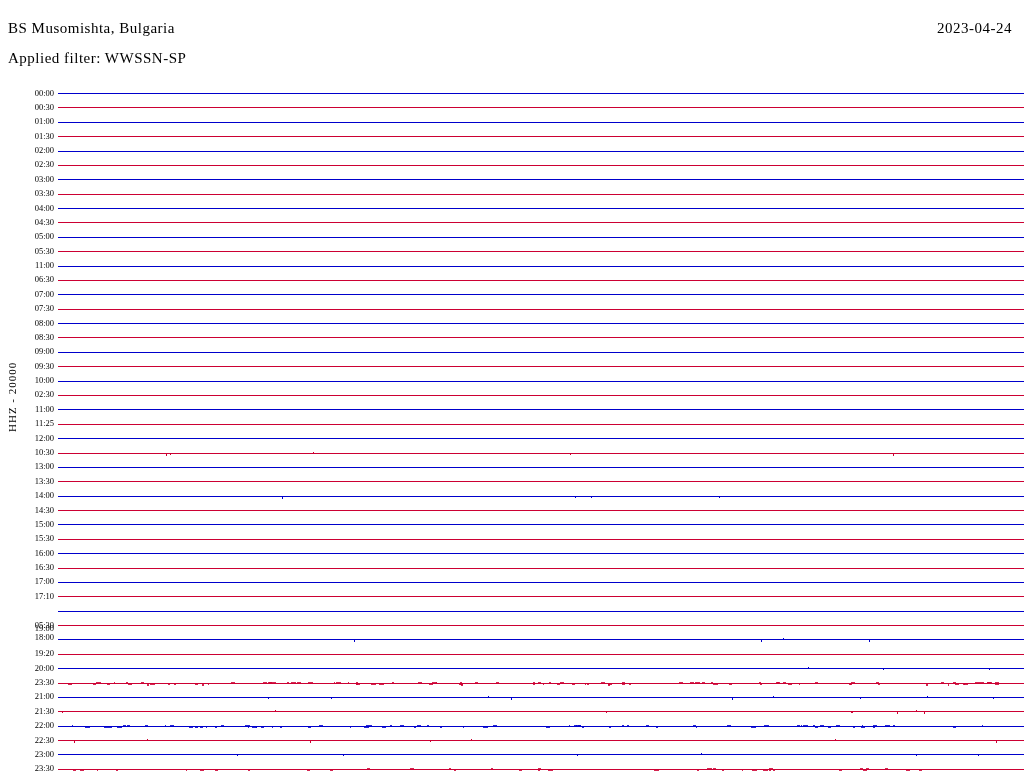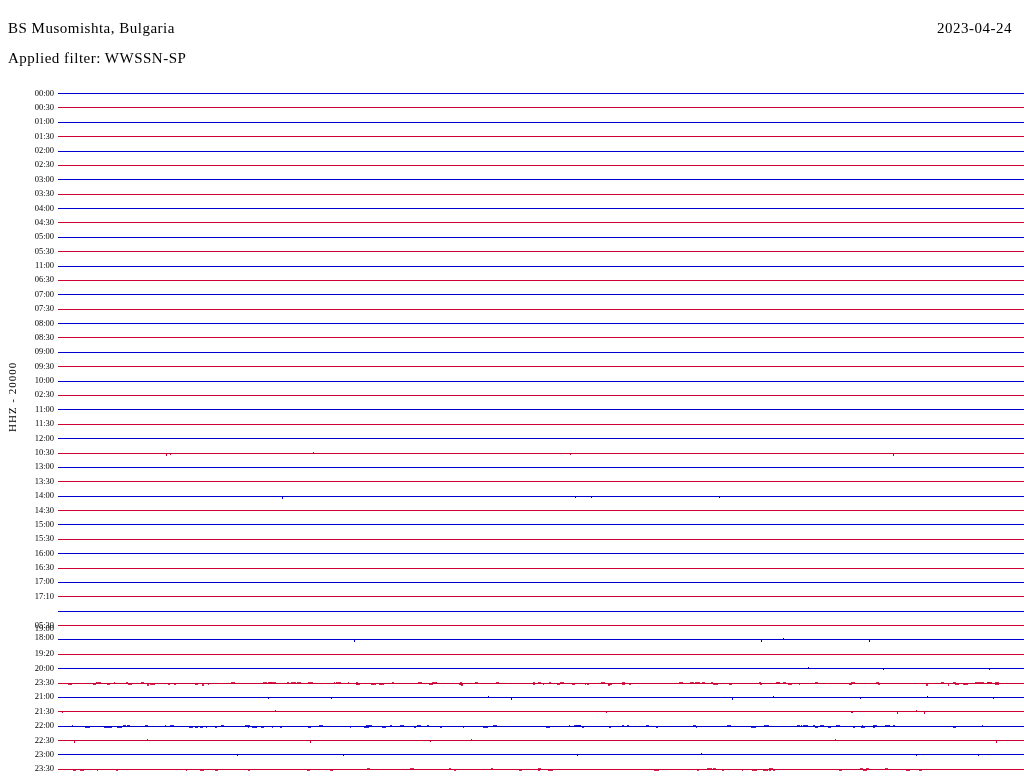--- a/index.html
+++ b/index.html
@@ -612,21 +612,21 @@
       <div class="time-label" style="top: 198.44px;">06:30</div>
       <div class="time-label" style="top: 212.82px;">07:00</div>
       <div class="time-label" style="top: 227.2px;">07:30</div>
       <div class="time-label" style="top: 241.58px;">08:00</div>
       <div class="time-label" style="top: 255.96px;">08:30</div>
       <div class="time-label" style="top: 270.34px;">09:00</div>
       <div class="time-label" style="top: 284.72px;">09:30</div>
       <div class="time-label" style="top: 299.1px;">10:00</div>
       <div class="time-label" style="top: 313.48px;">02:30</div>
       <div class="time-label" style="top: 327.86px;">11:00</div>
-      <div class="time-label" style="top: 342.24px;">11:30</div>
+      <div class="time-label" style="top: 342.24px;">11:25</div>
       <div class="time-label" style="top: 356.62px;">12:00</div>
       <div class="time-label" style="top: 371px;">10:30</div>
       <div class="time-label" style="top: 385.38px;">13:00</div>
       <div class="time-label" style="top: 399.76px;">13:30</div>
       <div class="time-label" style="top: 414.14px;">14:00</div>
       <div class="time-label" style="top: 428.52px;">14:30</div>
       <div class="time-label" style="top: 442.9px;">15:00</div>
       <div class="time-label" style="top: 457.28px;">15:30</div>
       <div class="time-label" style="top: 471.66px; font-family: Liberation Serif, serif;">16:00</div>
       <div class="time-label" style="top: 486.04px;">16:30</div>

